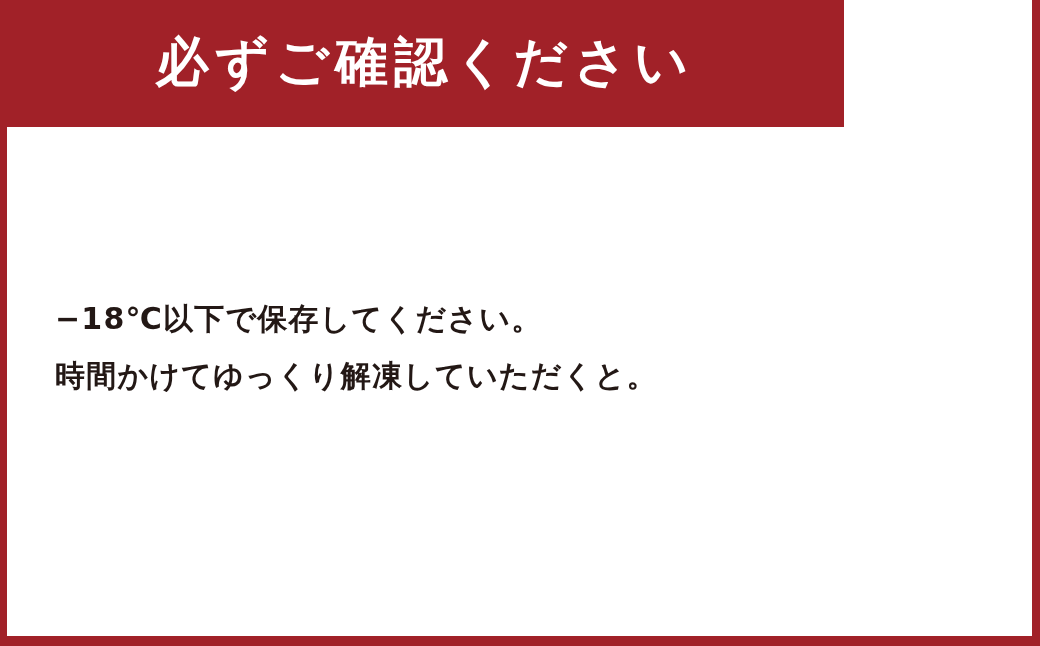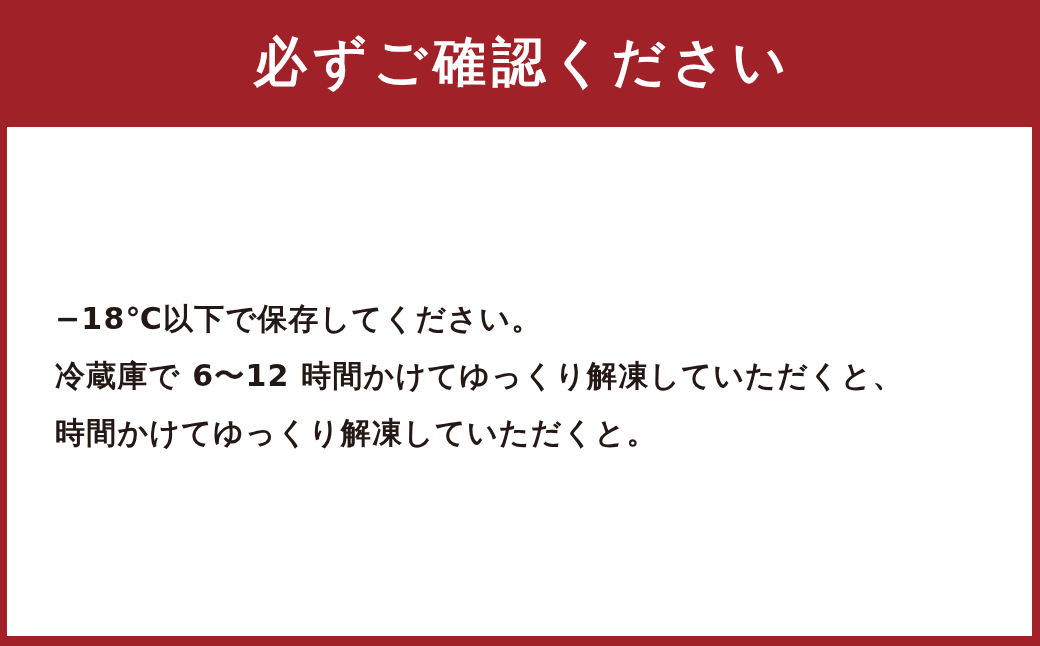--- a/index.html
+++ b/index.html
@@ -26,21 +26,21 @@
   }
   .frame-left  { left: 0;   top: 0; width: 7px;  height: 646px; }
   .frame-right { right: 0;  top: 0; width: 8px;  height: 646px; }
   .frame-bottom{ left: 0;   bottom: 0; width: 1040px; height: 10px; }
 
   
   .header-band {
     position: absolute;
     left: 0;
     top: 0;
-    width: 1040px;
+    width: 844px;
     height: 127px;
     background: #a12128;
     display: flex;
     align-items: center;
     justify-content: center;
     box-sizing: border-box;
   }
 
   .header-title {
     color: #ffffff;
@@ -88,21 +88,20 @@
 
 <div class="screenshot">
 
   <div class="header-band">
     <h1 class="header-title">必ずご確認ください</h1>
   </div>
 
   <div class="body-panel">
     <div class="notice-block">
       <p class="notice-line">−18℃以下で保存してください。</p>
-      <p class="notice-line">冷蔵庫で 6〜12 時間かけてゆっくり解凍していただくと、</p>
       <p class="notice-line">時間かけてゆっくり解凍していただくと。</p>
     </div>
   </div>
 
   <div class="frame-left"></div>
   <div class="frame-right"></div>
   <div class="frame-bottom"></div>
 
 </div>
 

